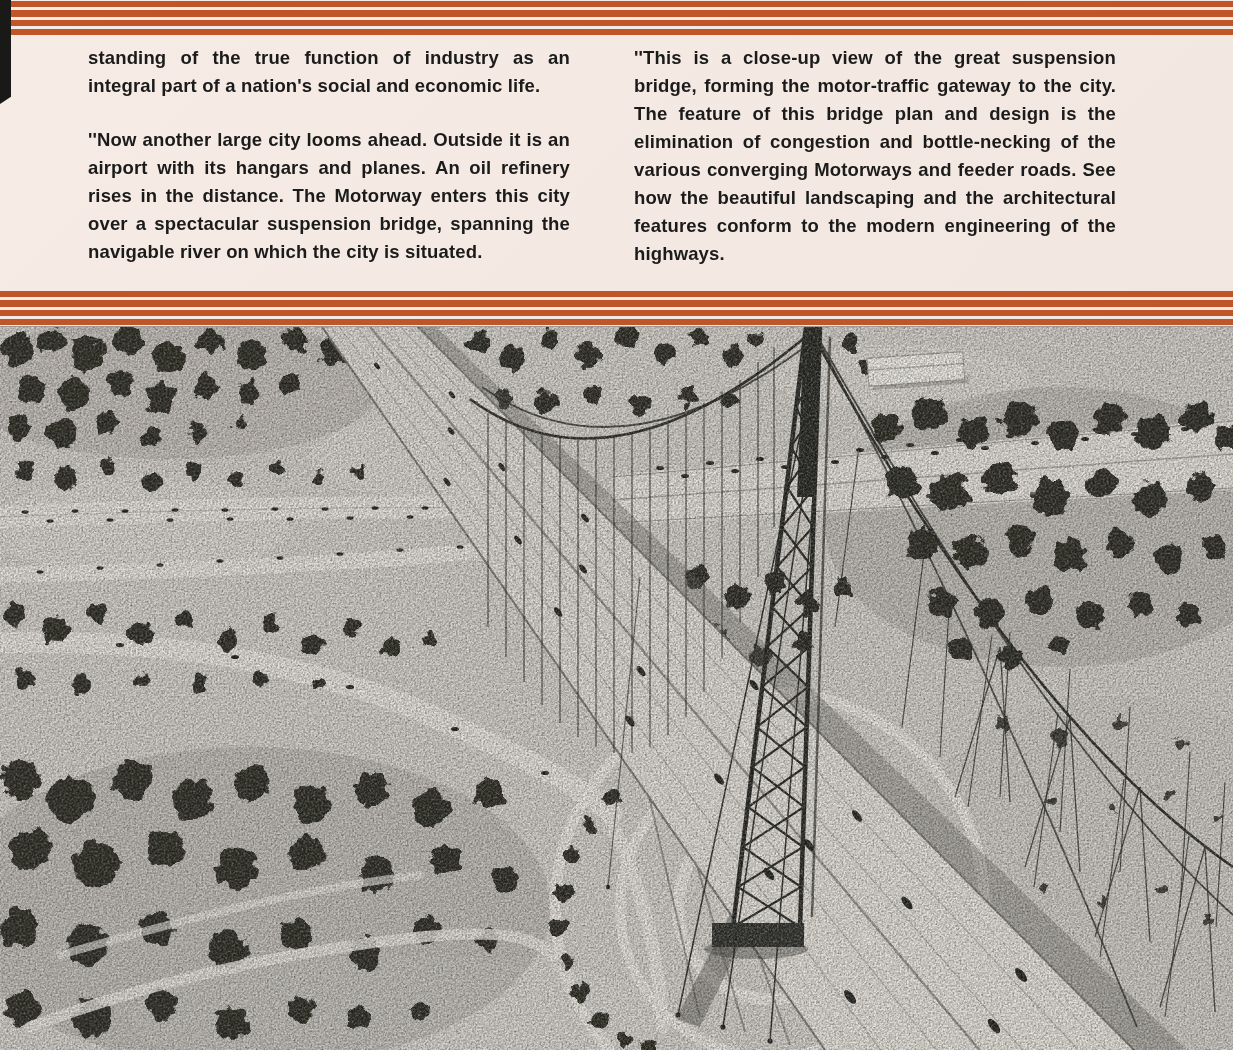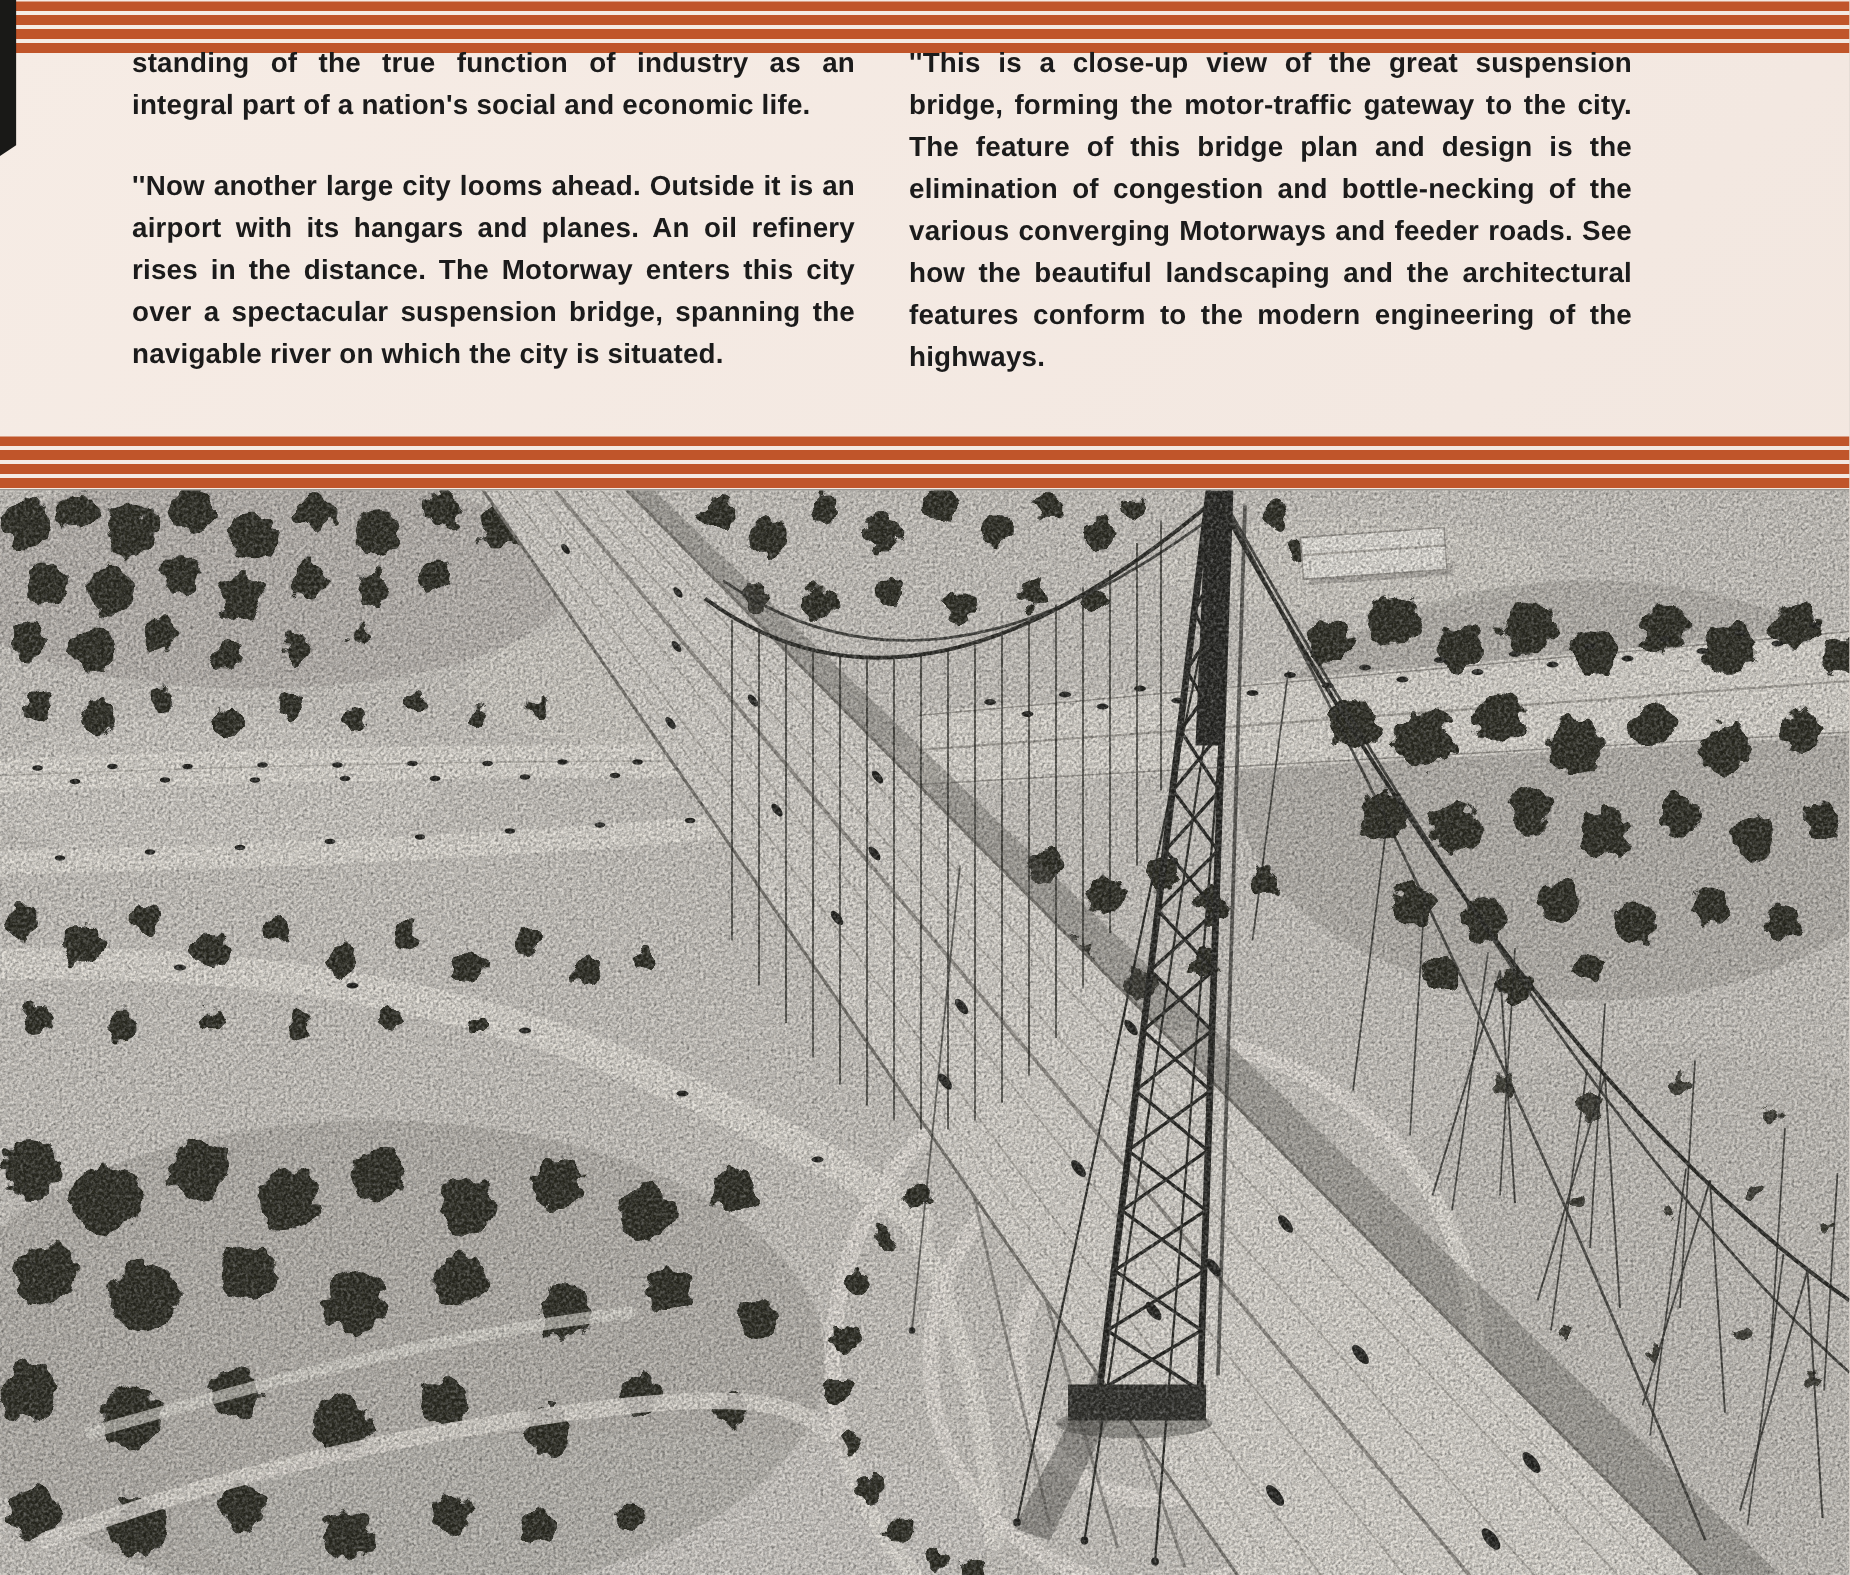--- a/index.html
+++ b/index.html
@@ -11,21 +11,21 @@
   .page{position:relative;width:1233px;height:1050px;font-family:"Liberation Sans",sans-serif;background:linear-gradient(135deg,#f6ece5 0%,#f3e8e1 55%,#f1e5dd 100%)}
   .stripes{position:absolute;left:0;width:1233px;height:35px;
     background:linear-gradient(to bottom,
       var(--stripe) 0 6.5px, transparent 6.5px 9.3px,
       var(--stripe) 9.3px 15.8px, transparent 15.8px 18.6px,
       var(--stripe) 18.6px 25.1px, transparent 25.1px 27.9px,
       var(--stripe) 27.9px 34.4px, transparent 34.4px)}
   .stripes.top{top:1px}
   .stripes.bottom{top:291px}
   .corner-notch{position:absolute;top:0;left:0;width:11px;height:104px;background:#191917;clip-path:polygon(0 0,100% 0,100% 93%,0 100%)}
-  .text-wrap{position:absolute;top:28px;left:88px;display:flex;gap:36px}
+  .text-wrap{position:absolute;top:44px;left:88px;display:flex;gap:64px}
   .col{width:482px;font-size:18.5px;line-height:28px;font-weight:bold;color:var(--ink);text-align:justify;letter-spacing:.15px}
   .col p{margin:0 0 26px 0}
   .photo{position:absolute;top:326px;left:0;width:1233px;height:724px;background:#cfccc5;border-top:1px solid rgba(0,0,0,.25)}
   .photo svg{display:block}
   
   .gnd{fill:#d2cec7}
   .tree circle{fill:var(--photo-dark)}
   .shade{fill:#6f6c65}
   .rd{stroke:var(--photo-road);fill:none;stroke-linecap:round}
   .car{fill:#1c1c18}

